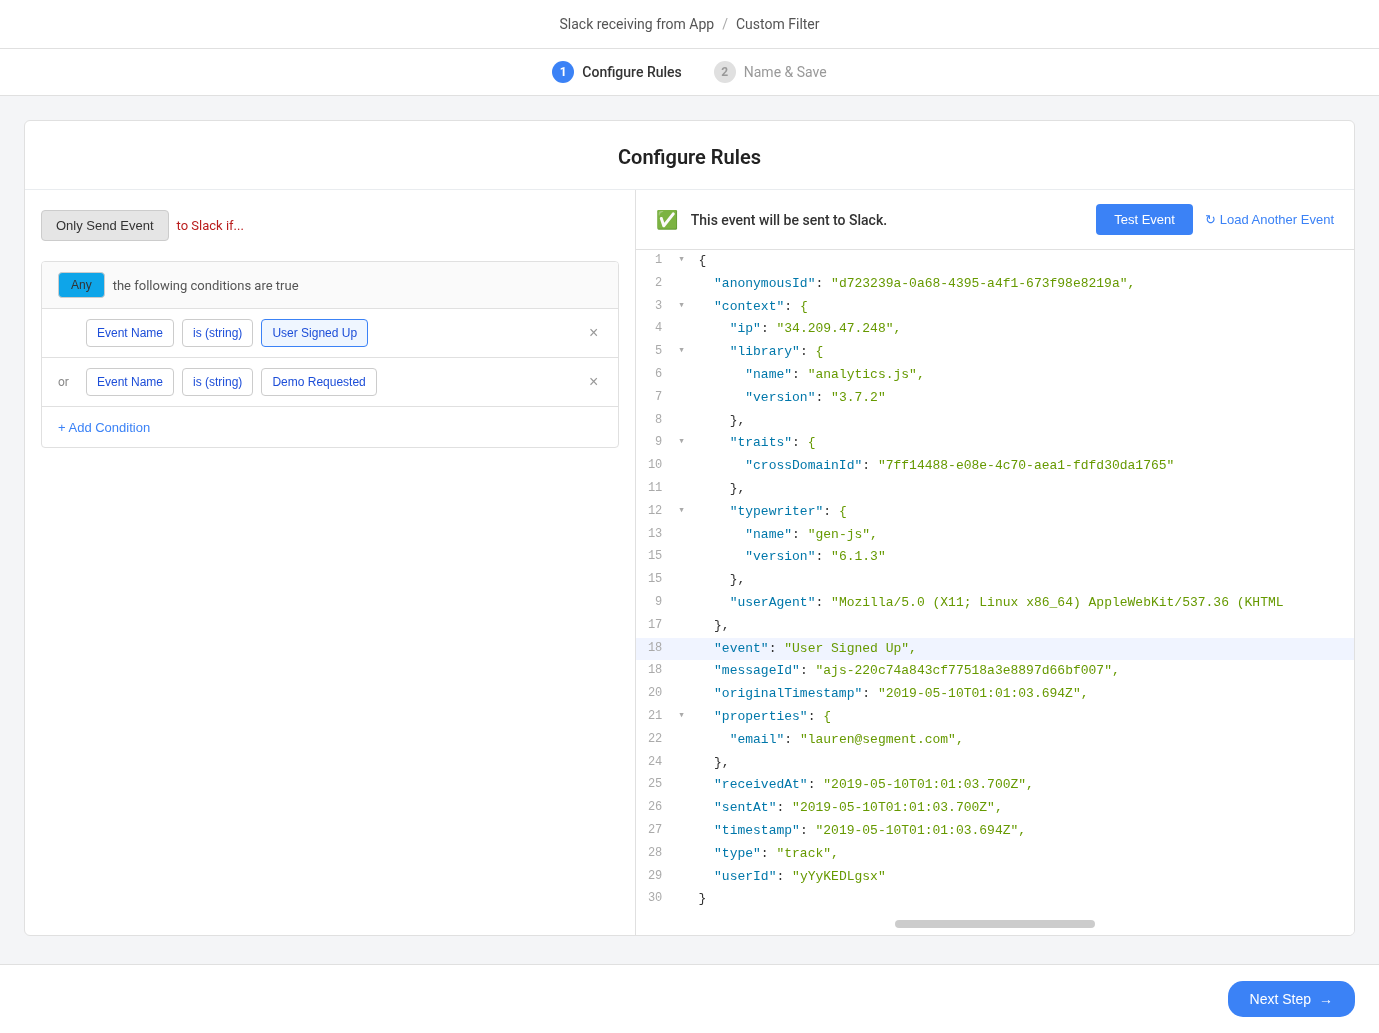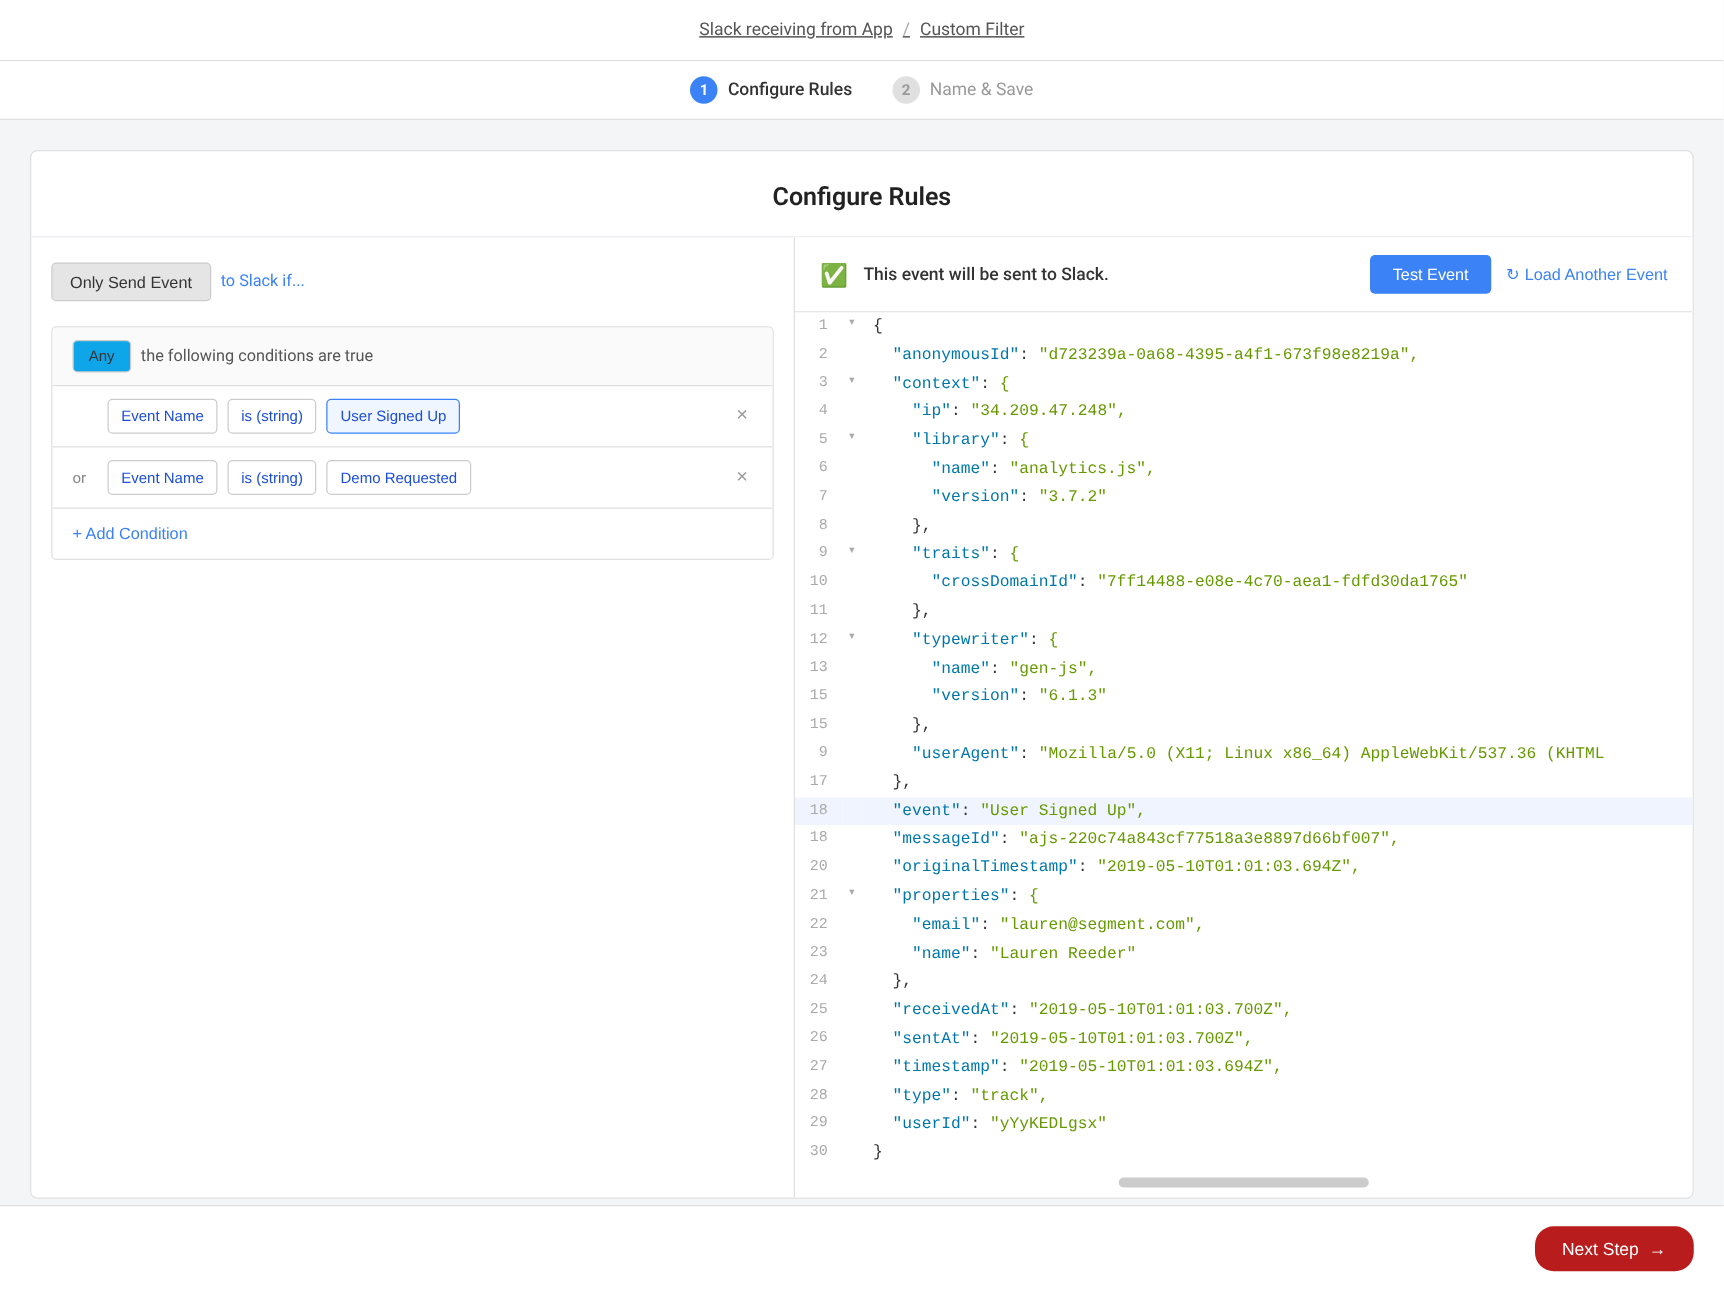--- a/index.html
+++ b/index.html
@@ -9,21 +9,20 @@
       min-height: 1033px;
       font-size: 14px;
       color: #333;
     }
     
     .top-bar {
       background: #fff;
       border-bottom: 1px solid #e0e0e0;
       padding: 16px 0;
       text-align: center;
-      text-decoration: underline;
     }
     .breadcrumb {
       display: flex;
       align-items: center;
       justify-content: center;
       gap: 8px;
       font-size: 14px;
       color: #555;
     }
     .breadcrumb-sep {
@@ -106,21 +105,21 @@
       border: 1px solid #ccc;
       background: #e5e5e5;
       padding: 7px 14px;
       border-radius: 4px;
       font-size: 13px;
       cursor: pointer;
       color: #333;
     }
     .filter-text {
       font-size: 13px;
-      color: #3b82f6;
+      color: #b91c1c;
     }
     
     .condition-box {
       border: 1px solid #e0e0e0;
       border-radius: 4px;
       overflow: hidden;
     }
     .condition-any-row {
       display: flex;
       align-items: center;
@@ -288,21 +287,21 @@
       left: 0;
       right: 0;
       background: #fff;
       border-top: 1px solid #e0e0e0;
       padding: 16px 24px;
       display: flex;
       justify-content: flex-end;
       align-items: center;
     }
     .btn-next {
-      background: #b91c1c;
+      background: #3b82f6;
       color: #fff;
       border: none;
       padding: 10px 22px;
       border-radius: 15px;
       font-size: 14px;
       cursor: pointer;
       display: flex;
       align-items: center;
       gap: 8px;
       font-weight: 500;
@@ -499,25 +498,20 @@
                   <td class="line-num">21</td>
                   <td class="line-arrow">▾</td>
                   <td class="line-code">  <span class="k">"properties"</span><span class="p">: </span><span class="s">{</span></td>
                 </tr>
                 <tr>
                   <td class="line-num">22</td>
                   <td class="line-arrow"></td>
                   <td class="line-code">    <span class="k">"email"</span><span class="p">: </span><span class="s">"lauren@segment.com",</span></td>
                 </tr>
                 <tr>
-                  <td class="line-num">23</td>
-                  <td class="line-arrow"></td>
-                  <td class="line-code">    <span class="k">"name"</span><span class="p">: </span><span class="s">"Lauren Reeder"</span></td>
-                </tr>
-                <tr>
                   <td class="line-num">24</td>
                   <td class="line-arrow"></td>
                   <td class="line-code">  },</td>
                 </tr>
                 <tr>
                   <td class="line-num">25</td>
                   <td class="line-arrow"></td>
                   <td class="line-code">  <span class="k">"receivedAt"</span><span class="p">: </span><span class="s">"2019-05-10T01:01:03.700Z",</span></td>
                 </tr>
                 <tr>

